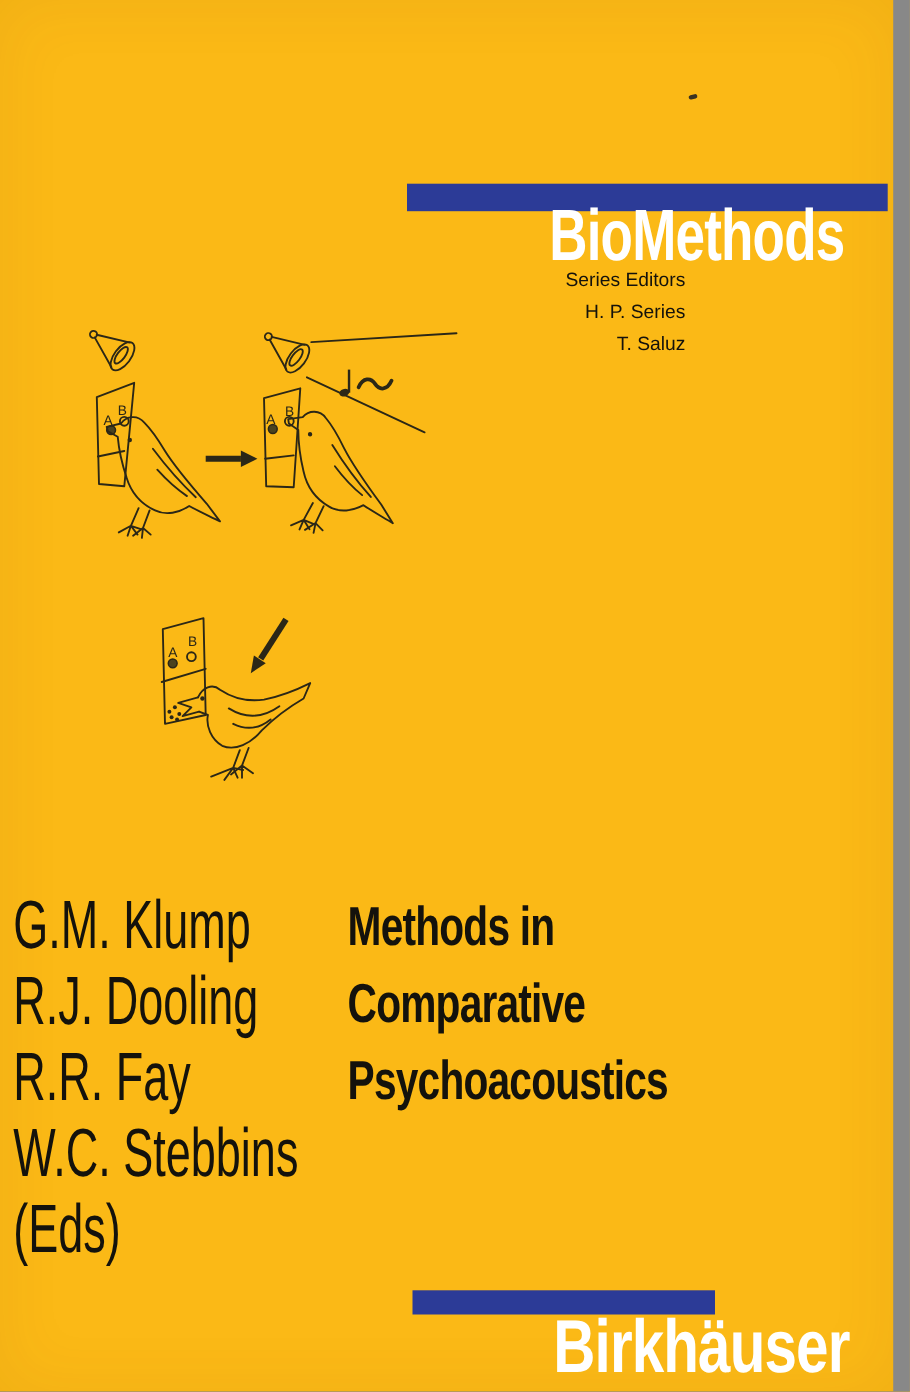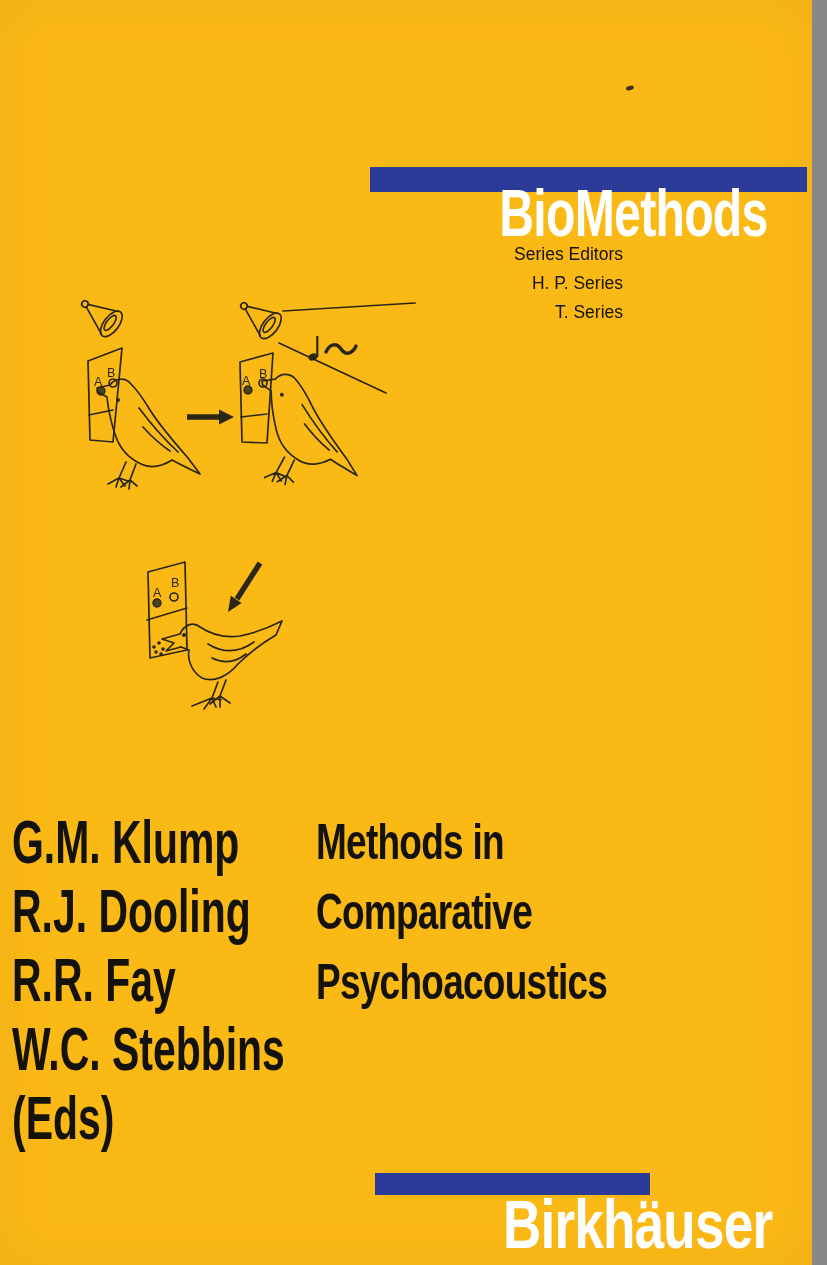--- a/index.html
+++ b/index.html
@@ -27,21 +27,21 @@
     transform:scaleX(.73);transform-origin:right top;
   }
   .series-editors{
     position:absolute;left:458px;top:240px;width:165px;
     text-align:right;color:var(--title-black);
     font-size:17.5px;line-height:29px;white-space:nowrap;
   }
   .illustration{position:absolute;left:40px;top:290px}
   .editors{
     position:absolute;left:12px;top:807px;color:var(--title-black);
-    font-size:62px;font-weight:700;line-height:69px;white-space:nowrap;
+    font-size:62px;font-weight:400;line-height:69px;white-space:nowrap;
   }
   .editors .line{transform:scaleX(.66);transform-origin:left top}
   .title{
     position:absolute;left:316px;top:807px;color:var(--title-black);
     font-size:50px;font-weight:700;line-height:70px;letter-spacing:-1px;white-space:nowrap;
   }
   .title .line{transform:scaleX(.74);transform-origin:left top}
   .publisher{
     position:absolute;right:40px;top:1190px;
     font-size:68px;font-weight:700;line-height:1;letter-spacing:-1px;
@@ -63,21 +63,21 @@
 
 <div class="cover">
 
   <div class="bar bar-top"></div>
 
   <div class="biomethods">BioMethods</div>
 
   <div class="series-editors">
     <div>Series Editors</div>
     <div>H. P. Series</div>
-    <div>T. Series</div>
+    <div>T. Saluz</div>
   </div>
 
   <svg class="illustration" width="390" height="440" viewBox="0 0 390 440" xmlns="http://www.w3.org/2000/svg">
     <defs>
       <g id="horn">
         <circle class="ln" cx="0" cy="0" r="3.2"></circle>
         <path class="ln" d="M2.5,-1.5 L31,-14"></path>
         <path class="ln" d="M2.5,1.5 L31,14"></path>
         <ellipse class="ln" cx="33" cy="0" rx="7.5" ry="15"></ellipse>
         <ellipse class="ln" cx="31.5" cy="0" rx="3.5" ry="9"></ellipse>

